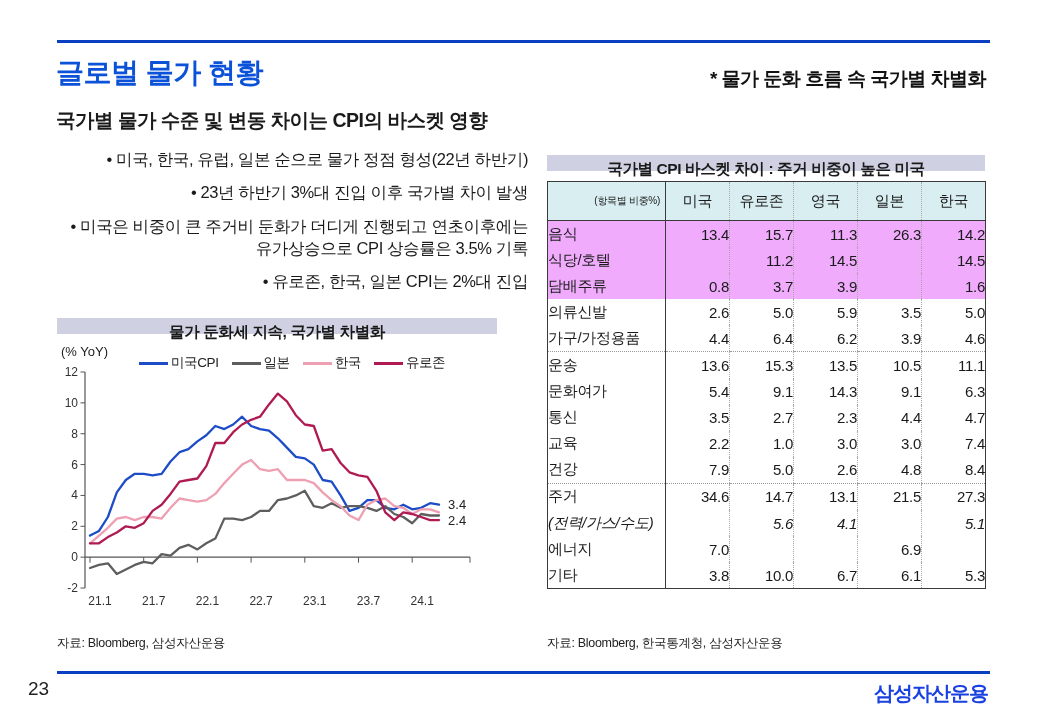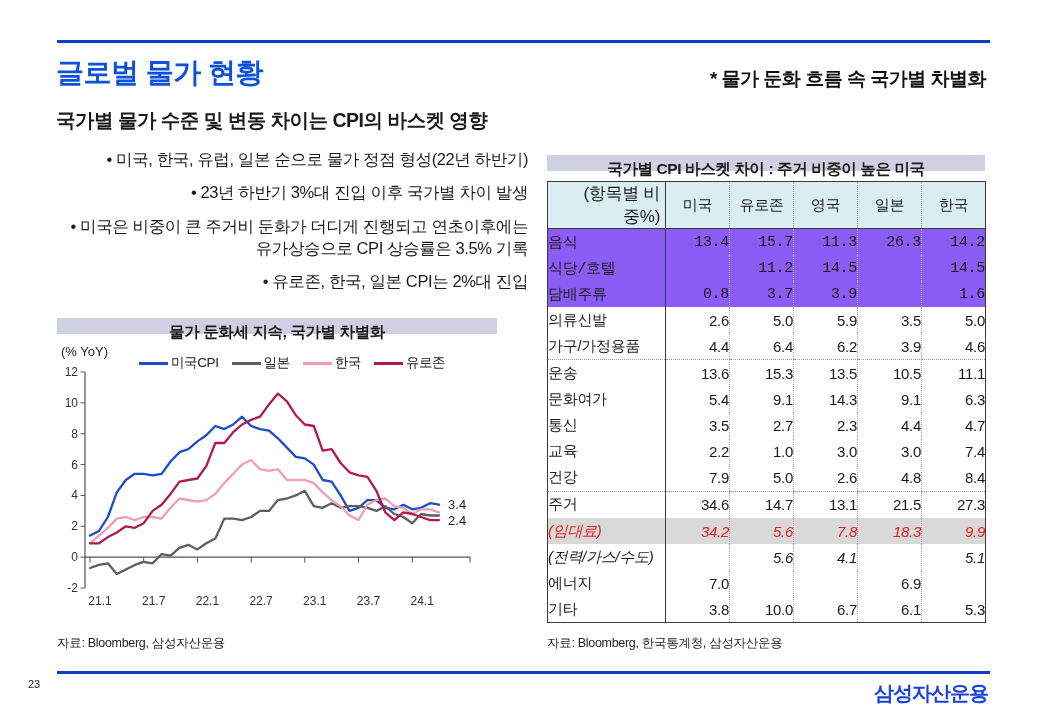--- a/index.html
+++ b/index.html
@@ -23,32 +23,32 @@
                 font-size:13.5px;color:#222;letter-spacing:-0.4px;}
   .legend-item{display:flex;align-items:center;}
   .legend-swatch{display:inline-block;width:29px;height:3px;margin-right:3px;}
   svg.chart{display:block;width:440px;height:245px;overflow:visible;}
   .chart-source{position:absolute;left:57px;top:635px;font-size:12.5px;color:#222;letter-spacing:-0.3px;}
   .table-block{position:absolute;left:547px;top:155px;width:438px;}
   table.cpi{border-collapse:collapse;width:438px;table-layout:fixed;margin-top:10px;
             border:1.6px solid #3a3a3a;letter-spacing:-0.3px;}
   table.cpi thead th{background:#d9eef1;height:38px;font-weight:400;font-size:15px;
                      border-bottom:1.6px solid #3a3a3a;padding:0;}
-  table.cpi th.label-head{font-size:17px;text-align:right;padding-right:5px;font-weight:400;}
+  table.cpi th.label-head{font-size:10px;text-align:right;padding-right:5px;font-weight:400;}
   table.cpi tbody td{height:26.1px;font-size:15px;padding:0;}
   td.label{text-align:left;padding-left:8px;}
   td.value{text-align:right;padding-right:17px;}
   .sep-solid{border-left:1.6px solid #3a3a3a;text-align:center;}
   .sep-dot{border-left:1px dotted #a8a8a8;}
-  tr.row-shaded td{background:#8b5cf6;font-family:Liberation Mono, monospace;}
+  tr.row-shaded td{background:#f0abfc;}
   tr.row-dotted td{border-bottom:1.2px dotted #9a9a9a;}
   tr.row-rent td{background:#d9d9d9;color:#e02019;font-style:italic;}
   tr.row-italic td{font-style:italic;}
   .table-source{position:absolute;left:547px;top:635px;font-size:12.5px;color:#222;letter-spacing:-0.3px;}
-  .page-number{position:absolute;left:28px;top:678px;font-size:11px;color:#222;}
+  .page-number{position:absolute;left:28px;top:678px;font-size:19px;color:#222;}
   .logo{position:absolute;right:52px;top:680px;font-size:20px;font-weight:800;color:#1940e0;letter-spacing:-1px;}
 </style>
 </head>
 <body>
 
 <div class="page">
 
   <div class="top-rule"></div>
   <div class="page-title">글로벌 물가 현황</div>
   <div class="header-note">* 물가 둔화 흐름 속 국가별 차별화</div>
@@ -231,28 +231,20 @@
             <td class="value sep-dot">8.4</td>
           </tr>
           <tr class="">
             <td class="label">주거</td>
             <td class="value sep-solid">34.6</td>
             <td class="value sep-dot">14.7</td>
             <td class="value sep-dot">13.1</td>
             <td class="value sep-dot">21.5</td>
             <td class="value sep-dot">27.3</td>
           </tr>
-          <tr class="row-rent">
-            <td class="label">(임대료)</td>
-            <td class="value sep-solid">34.2</td>
-            <td class="value sep-dot">5.6</td>
-            <td class="value sep-dot">7.8</td>
-            <td class="value sep-dot">18.3</td>
-            <td class="value sep-dot">9.9</td>
-          </tr>
           <tr class="row-italic">
             <td class="label">(전력/가스/수도)</td>
             <td class="value sep-solid"></td>
             <td class="value sep-dot">5.6</td>
             <td class="value sep-dot">4.1</td>
             <td class="value sep-dot"></td>
             <td class="value sep-dot">5.1</td>
           </tr>
           <tr class="">
             <td class="label">에너지</td>

